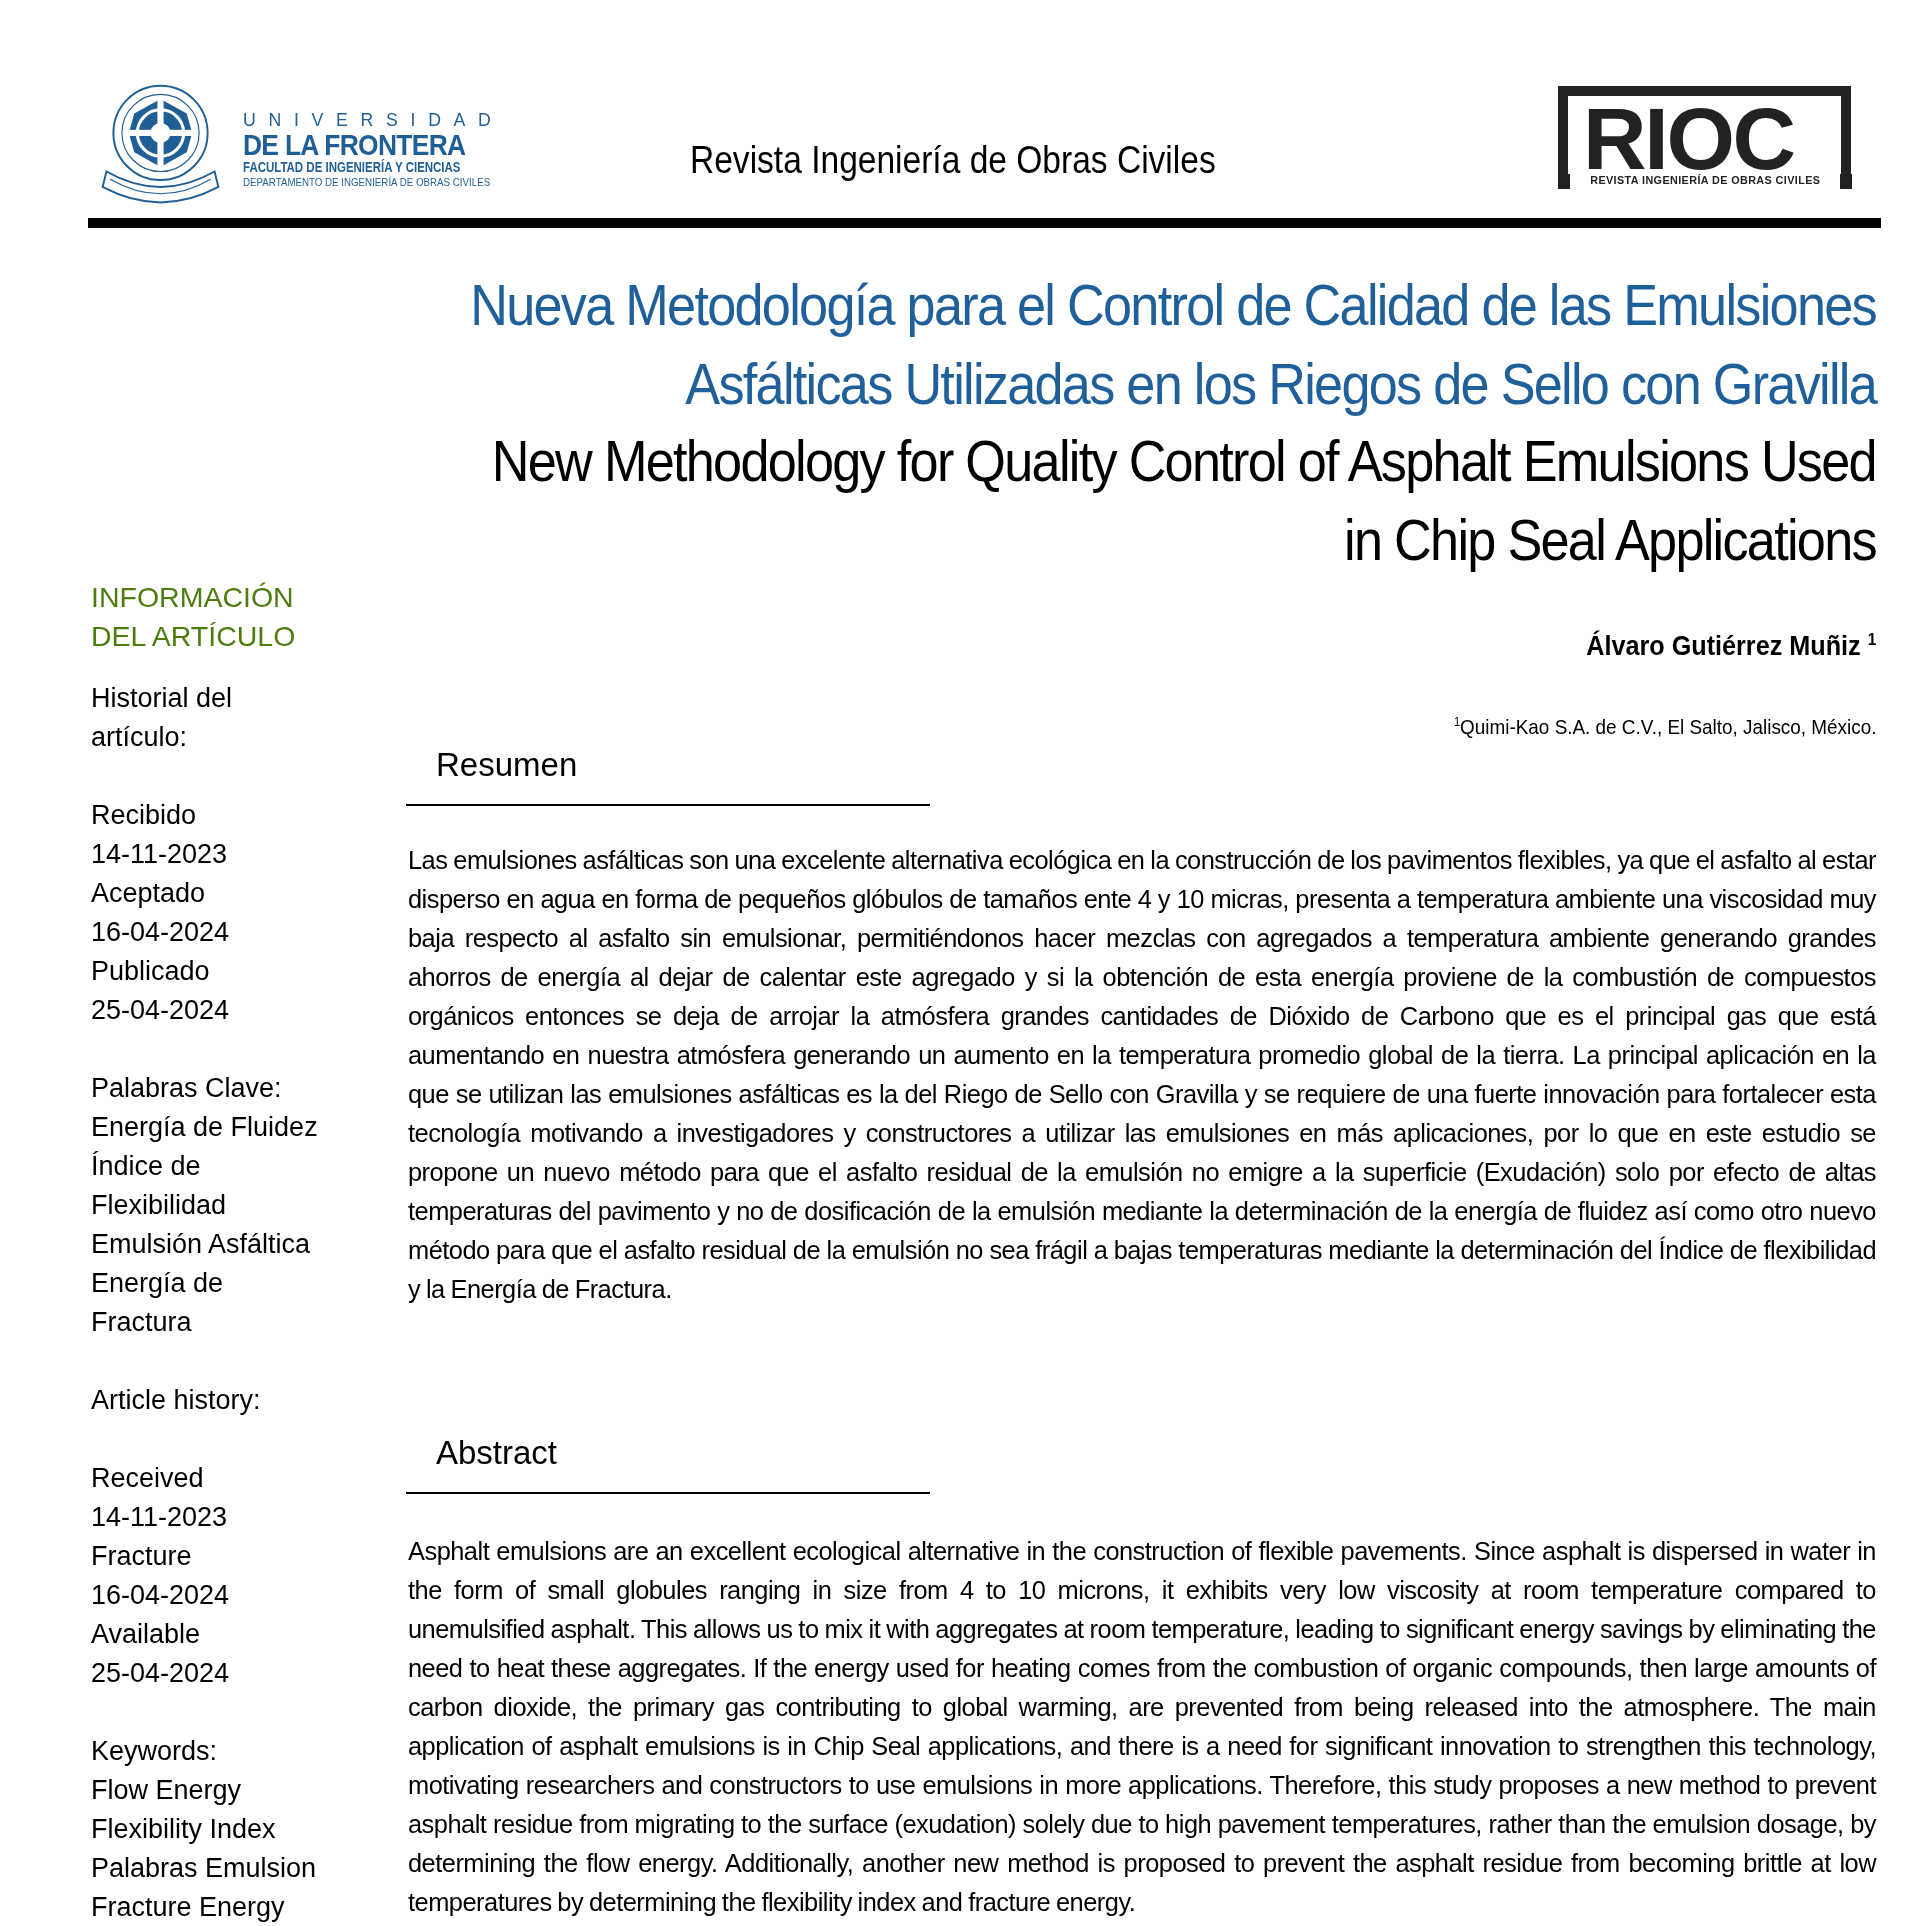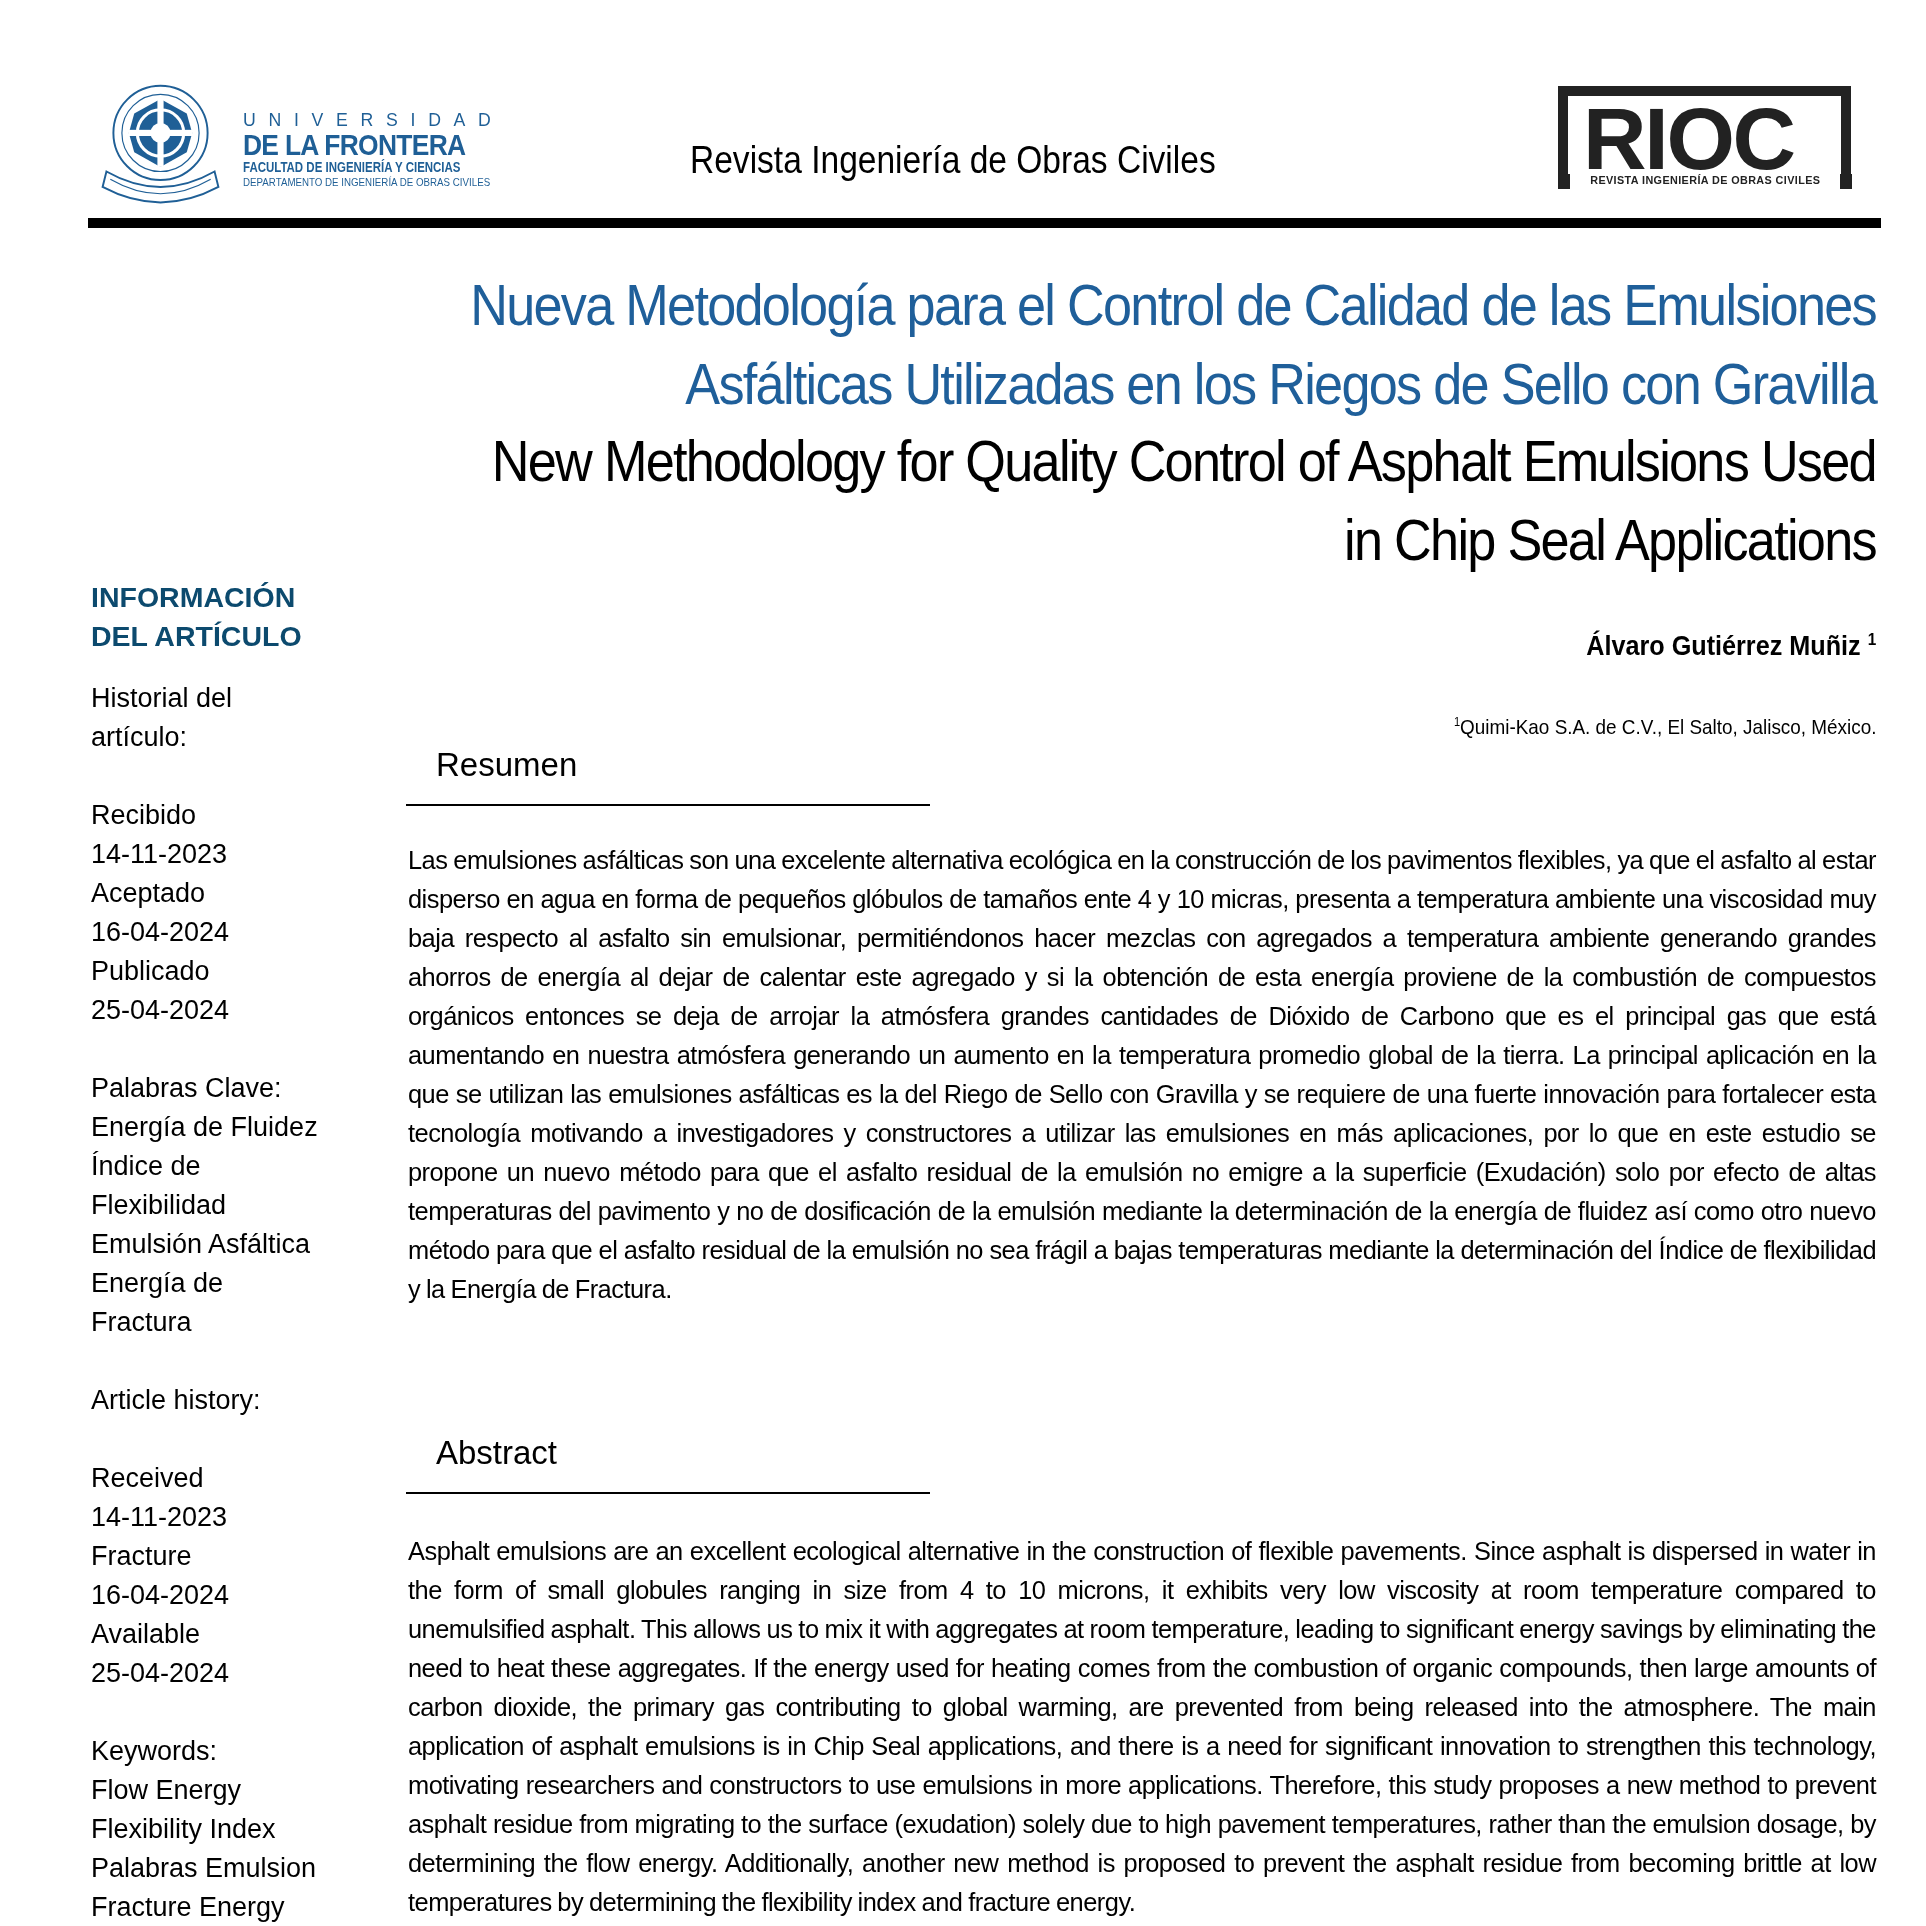--- a/index.html
+++ b/index.html
@@ -35,21 +35,21 @@
   .title { right:89px; text-align:right; white-space:nowrap; font-size:58px; line-height:65px;
            letter-spacing:-1.9px; transform:scaleX(0.90); transform-origin:right; }
   .title.es { color:#1f5f9a; }
   #title-es-1 { top:272px; }
   #title-es-2 { top:351px; }
   #title-en-1 { top:428px; }
   #title-en-2 { top:507px; }
 
   
   #sidebar { left:91px; top:578px; width:270px; }
-  .side-head { color:#0c4a6e; font-size:28.5px; line-height:39px; white-space:nowrap;font-weight:bold; }
+  .side-head { color:#4d7c0f; font-size:28.5px; line-height:39px; white-space:nowrap; }
   .side-line { font-size:27px; line-height:39px; white-space:nowrap; }
   .gap { height:39px; }
 
   
   #author { right:89px; top:620px; font-size:28px; font-weight:700; line-height:39px;
             white-space:nowrap; transform:scaleX(0.90); transform-origin:right; }
   #author sup { font-size:17px; }
   #affil { right:89px; top:709px; font-size:21px; line-height:27px; white-space:nowrap;
            transform:scaleX(0.90); transform-origin:right; }
   #affil sup { font-size:12.3px; }

